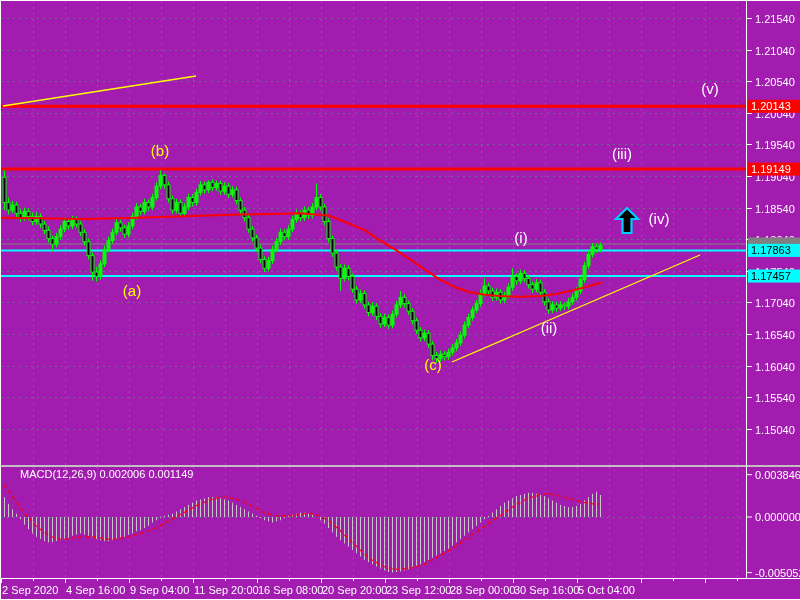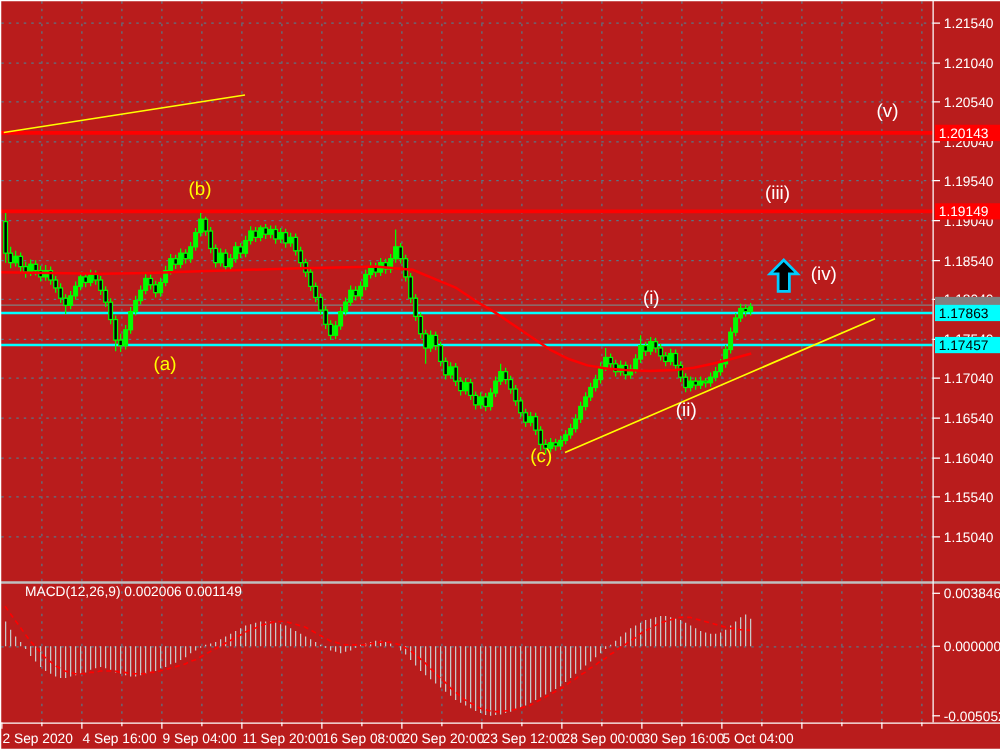--- a/index.html
+++ b/index.html
@@ -1,16 +1,16 @@
 <!DOCTYPE html>
 <html><head>
 <meta charset="utf-8">
 <style>
   html,body{margin:0;padding:0;background:#000;}
-  .win{position:relative;width:800px;height:600px;background:#b91c1c;overflow:hidden;
+  .win{position:relative;width:800px;height:600px;background:#a21caf;overflow:hidden;
        font-family:"Liberation Sans",sans-serif;}
   #chart-svg{position:absolute;left:0;top:0;}
   .title{position:absolute;left:4px;top:3px;color:#fff;font-size:12px;white-space:pre;z-index:5;}
   .macdlbl{position:absolute;left:20px;top:468px;color:#fff;font-size:11px;white-space:pre;z-index:5;}
   svg text{font-family:"Liberation Sans",sans-serif;}
 </style>
 </head>
 <body>
 
 <div class="win">

